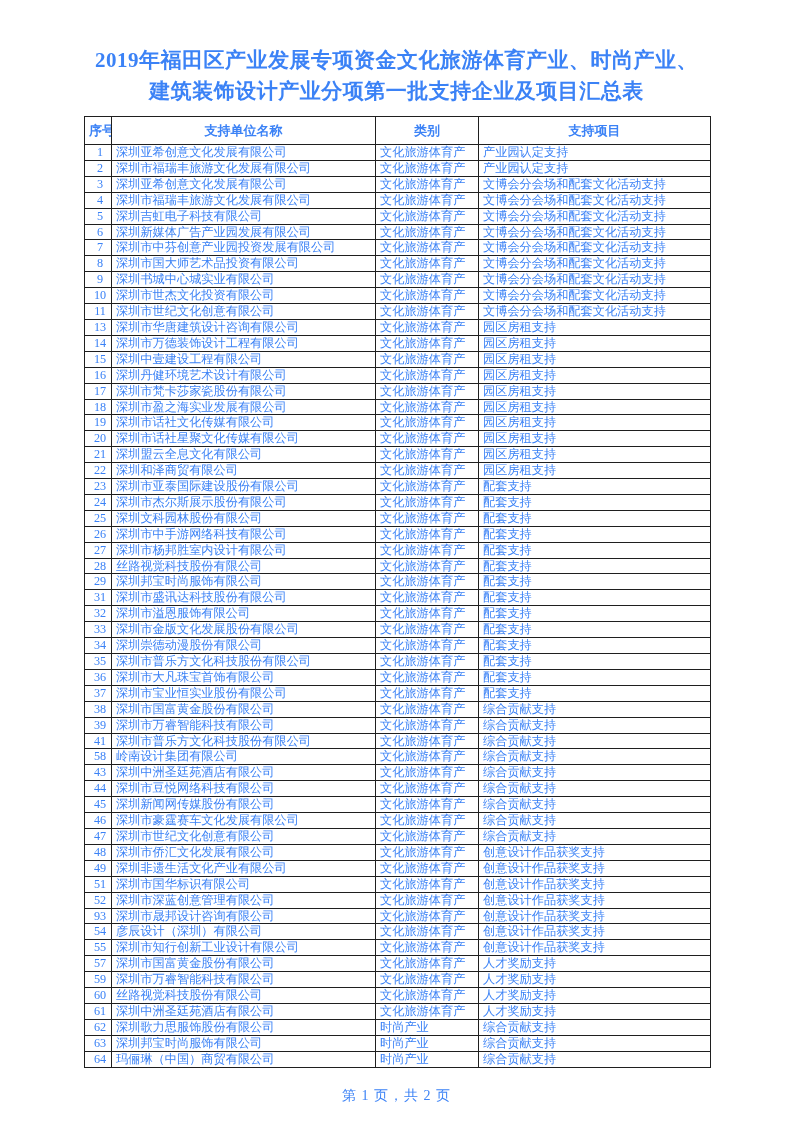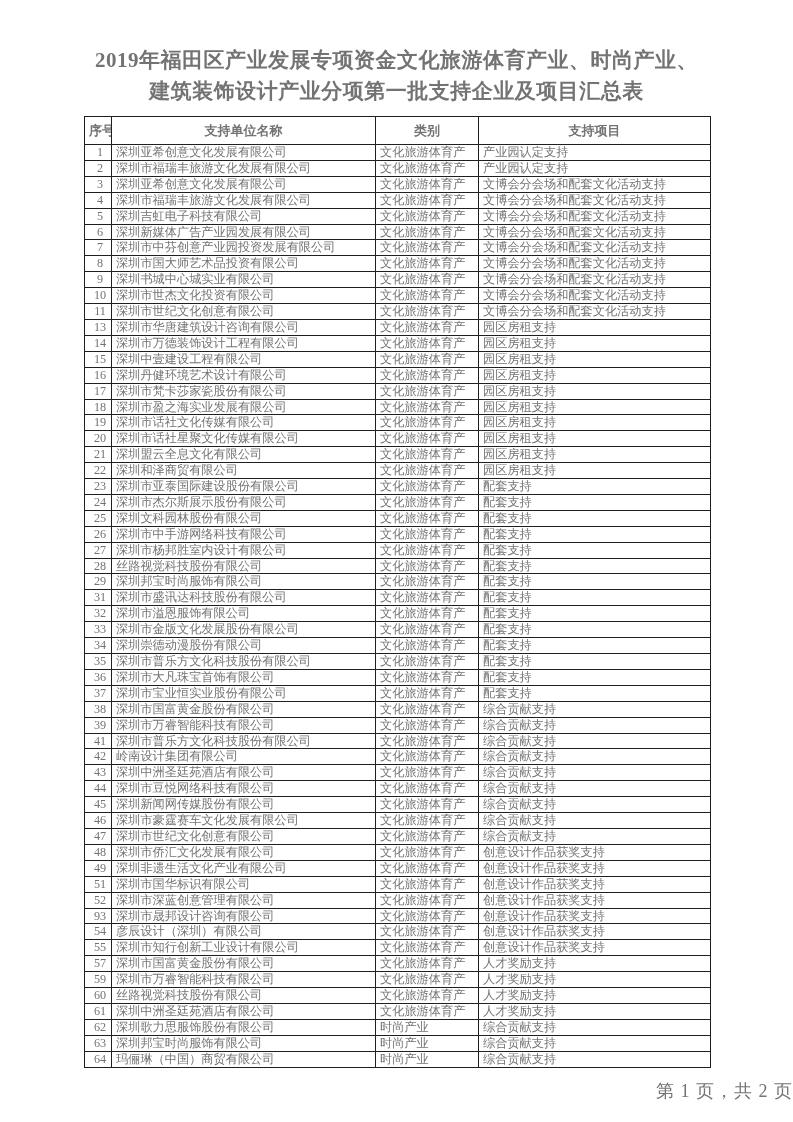--- a/index.html
+++ b/index.html
@@ -1,18 +1,18 @@
 <!DOCTYPE html>
 <html><head>
 <meta charset="utf-8">
 <style>
   html,body{margin:0;padding:0;background:#e8e8e8;}
   .page{
     width:793px;height:1122px;background:#ffffff;margin:0 auto;
-    font-family:"Liberation Serif","DejaVu Serif",serif;color:#737373;
+    font-family:"Liberation Serif","DejaVu Serif",serif;color:#3b82f6;
     position:relative;box-sizing:border-box;overflow:hidden;
   }
   .title{
     text-align:center;font-weight:bold;font-size:21px;line-height:31px;
     padding-top:45px;letter-spacing:0.5px;
   }
   table.doc{
     border-collapse:collapse;table-layout:fixed;width:626px;
     margin:9px 0 0 84px;
   }
@@ -24,21 +24,21 @@
     font-weight:bold;font-size:13px;height:19px;line-height:19px;
     padding:4px;
   }
   table.doc td{
     font-size:12.2px;height:14.9px;line-height:14.9px;padding:0 0 0 4px;
   }
   td.c-no{text-align:center;padding:0;}
   col.w-no{width:27px;} col.w-name{width:264px;}
   col.w-cat{width:103px;} col.w-proj{width:232px;}
   .footer{
-    text-align:right;font-size:18px;margin-top:11px;letter-spacing:1px;
+    text-align:center;font-size:14px;margin-top:19px;letter-spacing:1px;
   }
 </style>
 </head>
 <body>
 
 <div class="page">
   <div class="title">
     <div>2019年福田区产业发展专项资金文化旅游体育产业、时尚产业、</div>
     <div>建筑装饰设计产业分项第一批支持企业及项目汇总表</div>
   </div>
@@ -281,21 +281,21 @@
           <td class="c-cat">文化旅游体育产</td>
           <td class="c-proj">综合贡献支持</td>
         </tr>
         <tr>
           <td class="c-no">41</td>
           <td class="c-name">深圳市普乐方文化科技股份有限公司</td>
           <td class="c-cat">文化旅游体育产</td>
           <td class="c-proj">综合贡献支持</td>
         </tr>
         <tr>
-          <td class="c-no">42</td>
+          <td class="c-no">58</td>
           <td class="c-name">岭南设计集团有限公司</td>
           <td class="c-cat">文化旅游体育产</td>
           <td class="c-proj">综合贡献支持</td>
         </tr>
         <tr>
           <td class="c-no">43</td>
           <td class="c-name">深圳中洲圣廷苑酒店有限公司</td>
           <td class="c-cat">文化旅游体育产</td>
           <td class="c-proj">综合贡献支持</td>
         </tr>

